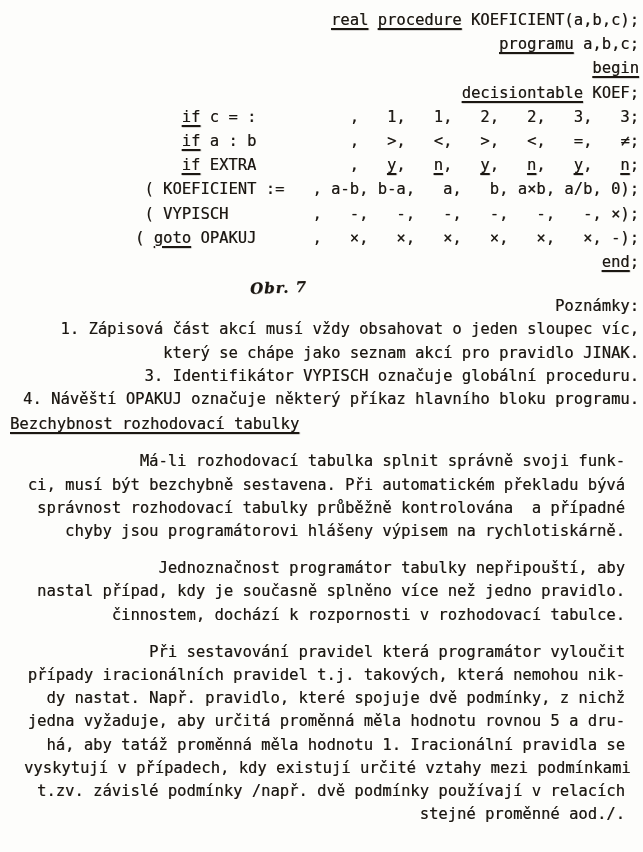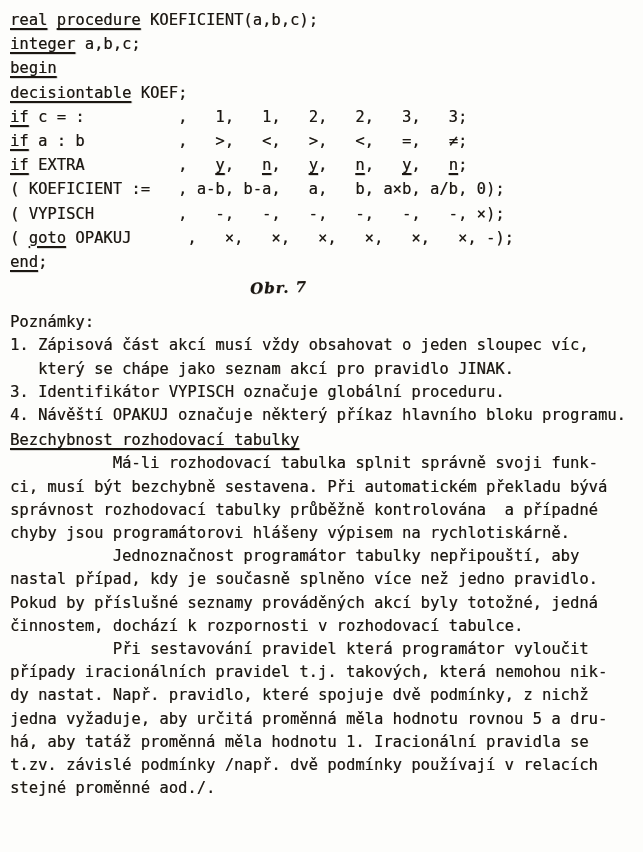--- a/index.html
+++ b/index.html
@@ -17,20 +17,21 @@
   }
   .page {
     padding: 8px 4px 0 10px;
     width: 629px;
   }
   .line {
     white-space: pre;
     font-size: 15.5px;
     line-height: 23.2px;
     text-shadow: 0.4px 0.3px 0 rgba(25, 18, 10, 0.55);
+    text-align: right;
   }
   .code .line {
     line-height: 24.2px;
   }
   .u {
     text-decoration: underline;
     text-decoration-thickness: 1.5px;
     text-underline-offset: 3px;
   }
   .fig-caption {
@@ -39,39 +40,39 @@
     font-weight: bold;
     font-size: 15px;
     height: 17px;
     line-height: 17px;
     margin-left: 240px;
     transform: rotate(-2deg);
     letter-spacing: 1px;
     text-shadow: 0.5px 0.4px 0 rgba(25, 18, 10, 0.6);
   }
   .notes {
-    margin-top: 20px;
+    margin-top: 4px;
   }
   .heading {
     margin-top: 2px;
     white-space: pre;
     font-size: 15.5px;
     line-height: 23.2px;
     text-shadow: 0.4px 0.3px 0 rgba(25, 18, 10, 0.55);
   }
-  .para { margin: 0; }
+  .para { margin: 14px; }
 </style>
 </head>
 <body>
 
 <div class="page">
 
   <div class="code">
       <div class="line"><span class="u">real</span><span> </span><span class="u">procedure</span><span> KOEFICIENT(a,b,c);</span></div>
-      <div class="line"><span class="u">integer</span><span> a,b,c;</span></div>
+      <div class="line"><span class="u">programu</span><span> a,b,c;</span></div>
       <div class="line"><span class="u">begin</span></div>
       <div class="line"><span class="u">decisiontable</span><span> KOEF;</span></div>
       <div class="line"><span class="u">if</span><span> c = :          ,   1,   1,   2,   2,   3,   3;</span></div>
       <div class="line"><span class="u">if</span><span> a : b          ,   &gt;,   &lt;,   &gt;,   &lt;,   =,   ≠;</span></div>
       <div class="line"><span class="u">if</span><span> EXTRA          ,   </span><span class="u">y</span><span>,   </span><span class="u">n</span><span>,   </span><span class="u">y</span><span>,   </span><span class="u">n</span><span>,   </span><span class="u">y</span><span>,   </span><span class="u">n</span><span>;</span></div>
       <div class="line"><span>( KOEFICIENT :=   , a-b, b-a,   a,   b, a×b, a/b, 0);</span></div>
       <div class="line"><span>( VYPISCH         ,   -,   -,   -,   -,   -,   -, ×);</span></div>
       <div class="line"><span>( </span><span class="u">goto</span><span> OPAKUJ      ,   ×,   ×,   ×,   ×,   ×,   ×, -);</span></div>
       <div class="line"><span class="u">end</span><span>;</span></div>
     </div>
@@ -92,26 +93,26 @@
 
   <div class="para">
       <div class="line">           Má-li rozhodovací tabulka splnit správně svoji funk-</div>
       <div class="line">ci, musí být bezchybně sestavena. Při automatickém překladu bývá</div>
       <div class="line">správnost rozhodovací tabulky průběžně kontrolována  a případné</div>
       <div class="line">chyby jsou programátorovi hlášeny výpisem na rychlotiskárně.</div>
     </div>
   <div class="para">
       <div class="line">           Jednoznačnost programátor tabulky nepřipouští, aby</div>
       <div class="line">nastal případ, kdy je současně splněno více než jedno pravidlo.</div>
-      <div class="line">Pokud by příslušné seznamy prováděných akcí byly totožné, jedná</div>
       <div class="line">činnostem, dochází k rozpornosti v rozhodovací tabulce.</div>
     </div>
   <div class="para">
       <div class="line">           Při sestavování pravidel která programátor vyloučit</div>
       <div class="line">případy iracionálních pravidel t.j. takových, která nemohou nik-</div>
       <div class="line">dy nastat. Např. pravidlo, které spojuje dvě podmínky, z nichž</div>
       <div class="line">jedna vyžaduje, aby určitá proměnná měla hodnotu rovnou 5 a dru-</div>
       <div class="line">há, aby tatáž proměnná měla hodnotu 1. Iracionální pravidla se</div>
+      <div class="line">vyskytují v případech, kdy existují určité vztahy mezi podmínkami</div>
       <div class="line">t.zv. závislé podmínky /např. dvě podmínky používají v relacích</div>
       <div class="line">stejné proměnné aod./.</div>
     </div>
 
 </div>
 
 </body></html>

